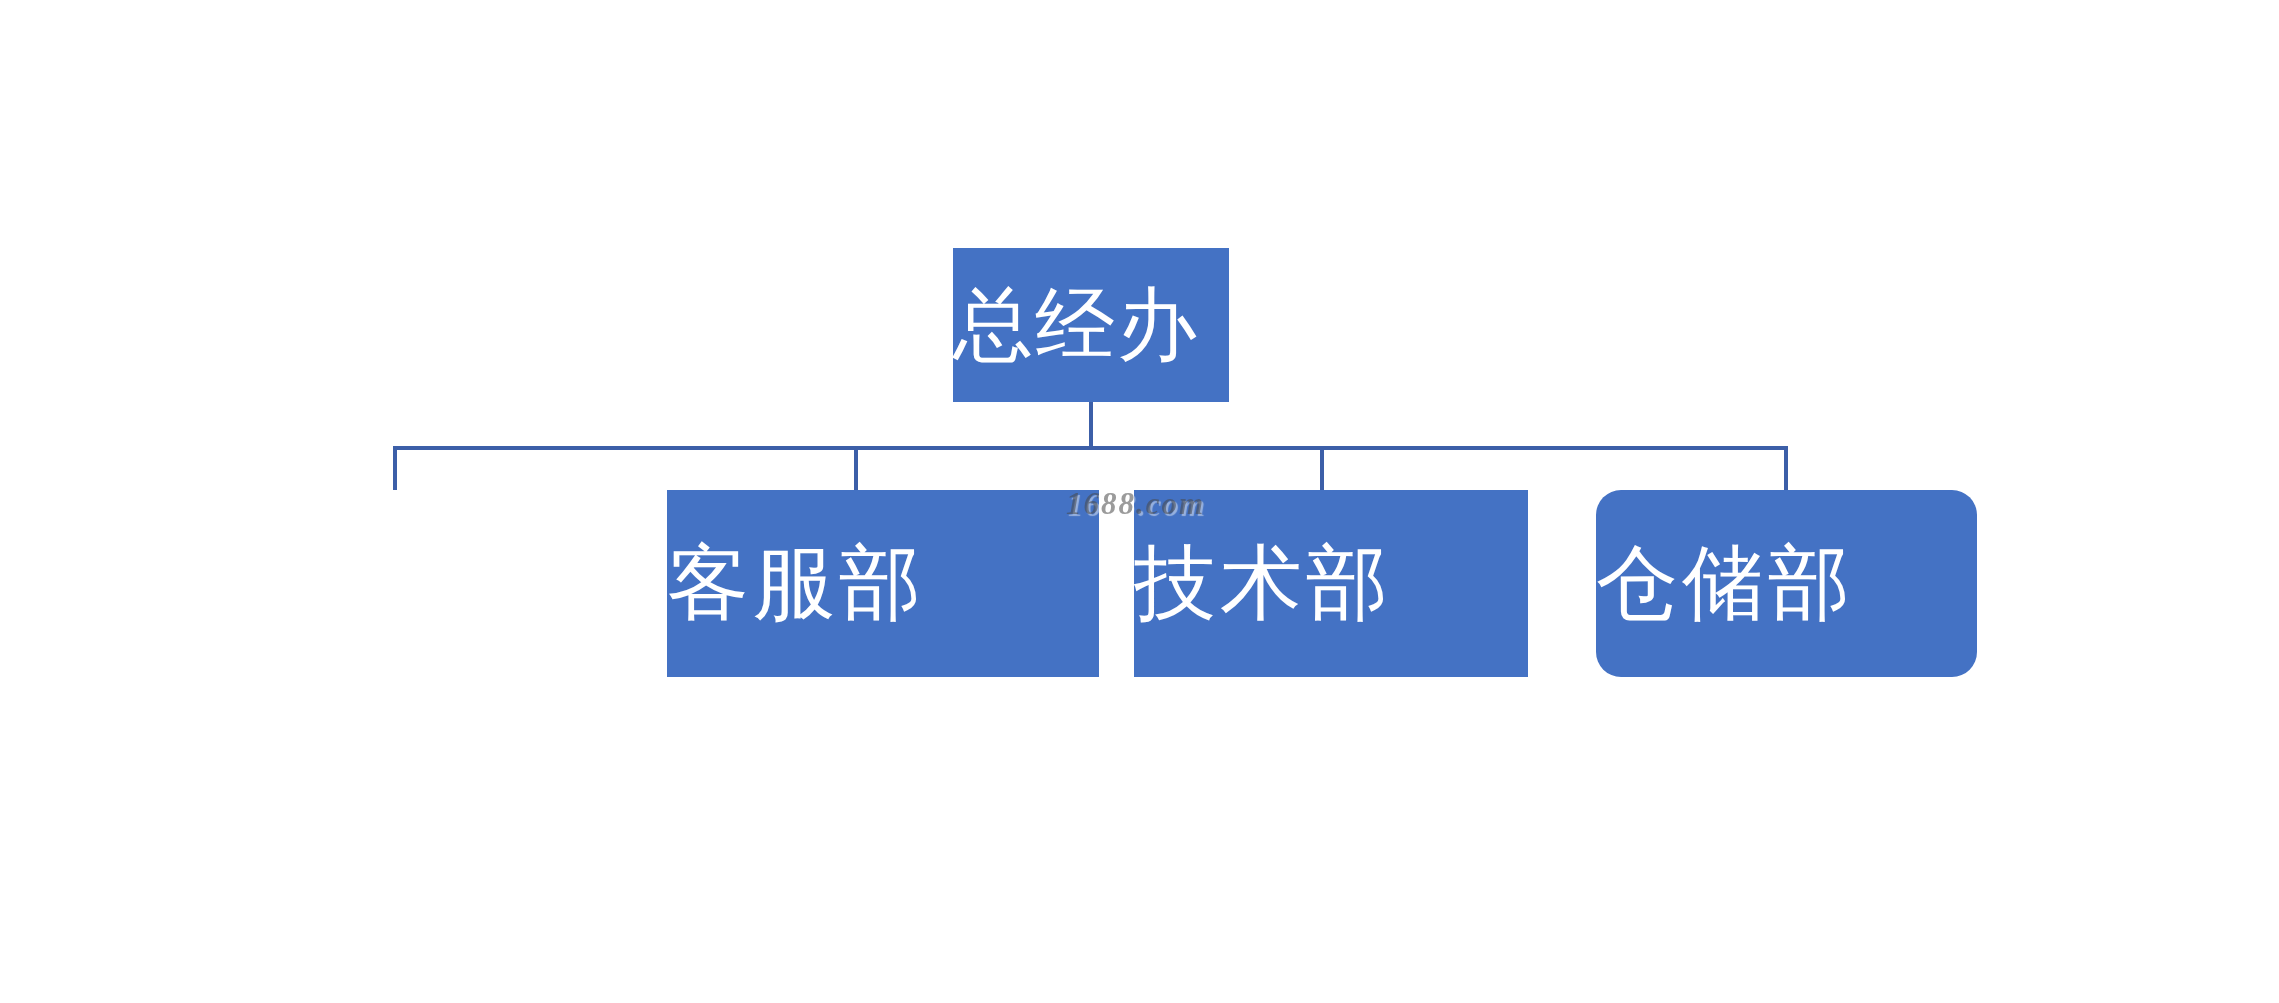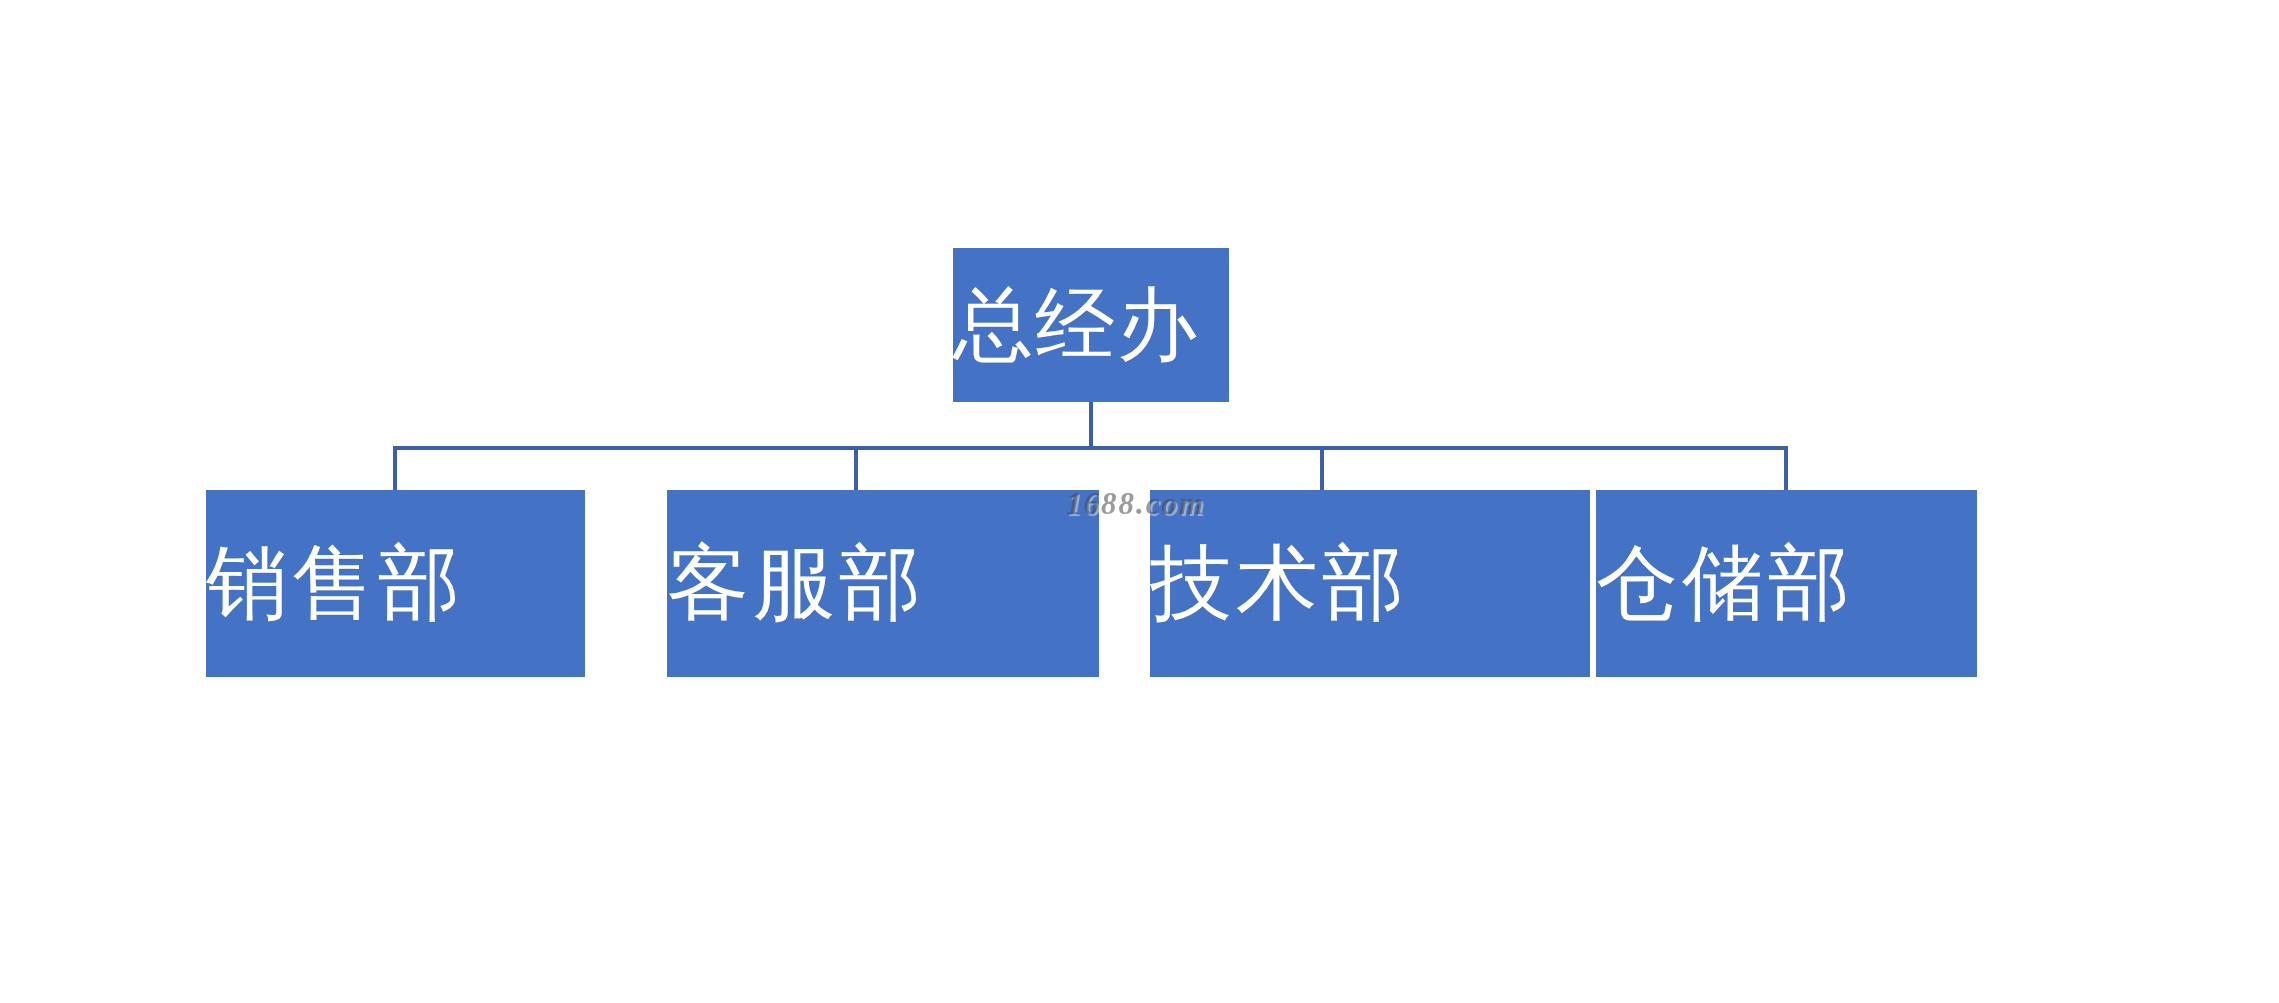--- a/index.html
+++ b/index.html
@@ -39,22 +39,22 @@
     white-space: nowrap;
   }
   .node-root {
     left: 953px; top: 248px;
     width: 276px; height: 154px;
   }
   .node-root .label { font-size: 80px; letter-spacing: 2px; }
   .node-child { top: 490px; height: 187px; }
   .node-c0 { left: 206px;  width: 379px; }
   .node-c1 { left: 667px;  width: 432px; }
-  .node-c2 { left: 1134px; width: 440px; margin-left: 16px; }
-  .node-c3 { left: 1596px; width: 381px; }
+  .node-c2 { left: 1134px; width: 394px; }
+  .node-c3 { left: 1596px; width: 381px; border-radius: 25px; }
 
   .connector {
     position: absolute;
     background: var(--connector);
   }
   .conn-root-stem { left: 1089px; top: 402px; width: 4px; height: 48px; }
   .conn-rail      { left: 393px;  top: 446px; width: 1395px; height: 4px; }
   .conn-drop      { top: 446px; width: 4px; height: 44px; }
   .conn-drop-0 { left: 393px; }
   .conn-drop-1 { left: 854px; }
@@ -84,23 +84,20 @@
     <span class="label">总经办</span>
   </div>
 
   <div class="connector conn-root-stem"></div>
   <div class="connector conn-rail"></div>
   <div class="connector conn-drop conn-drop-0"></div>
   <div class="connector conn-drop conn-drop-1"></div>
   <div class="connector conn-drop conn-drop-2"></div>
   <div class="connector conn-drop conn-drop-3"></div>
 
-  <div class="org-node node-child node-c0">
-    <span class="label">销售部</span>
-  </div>
   <div class="org-node node-child node-c1">
     <span class="label">客服部</span>
   </div>
   <div class="org-node node-child node-c2">
     <span class="label">技术部</span>
   </div>
   <div class="org-node node-child node-c3">
     <span class="label">仓储部</span>
   </div>
 

